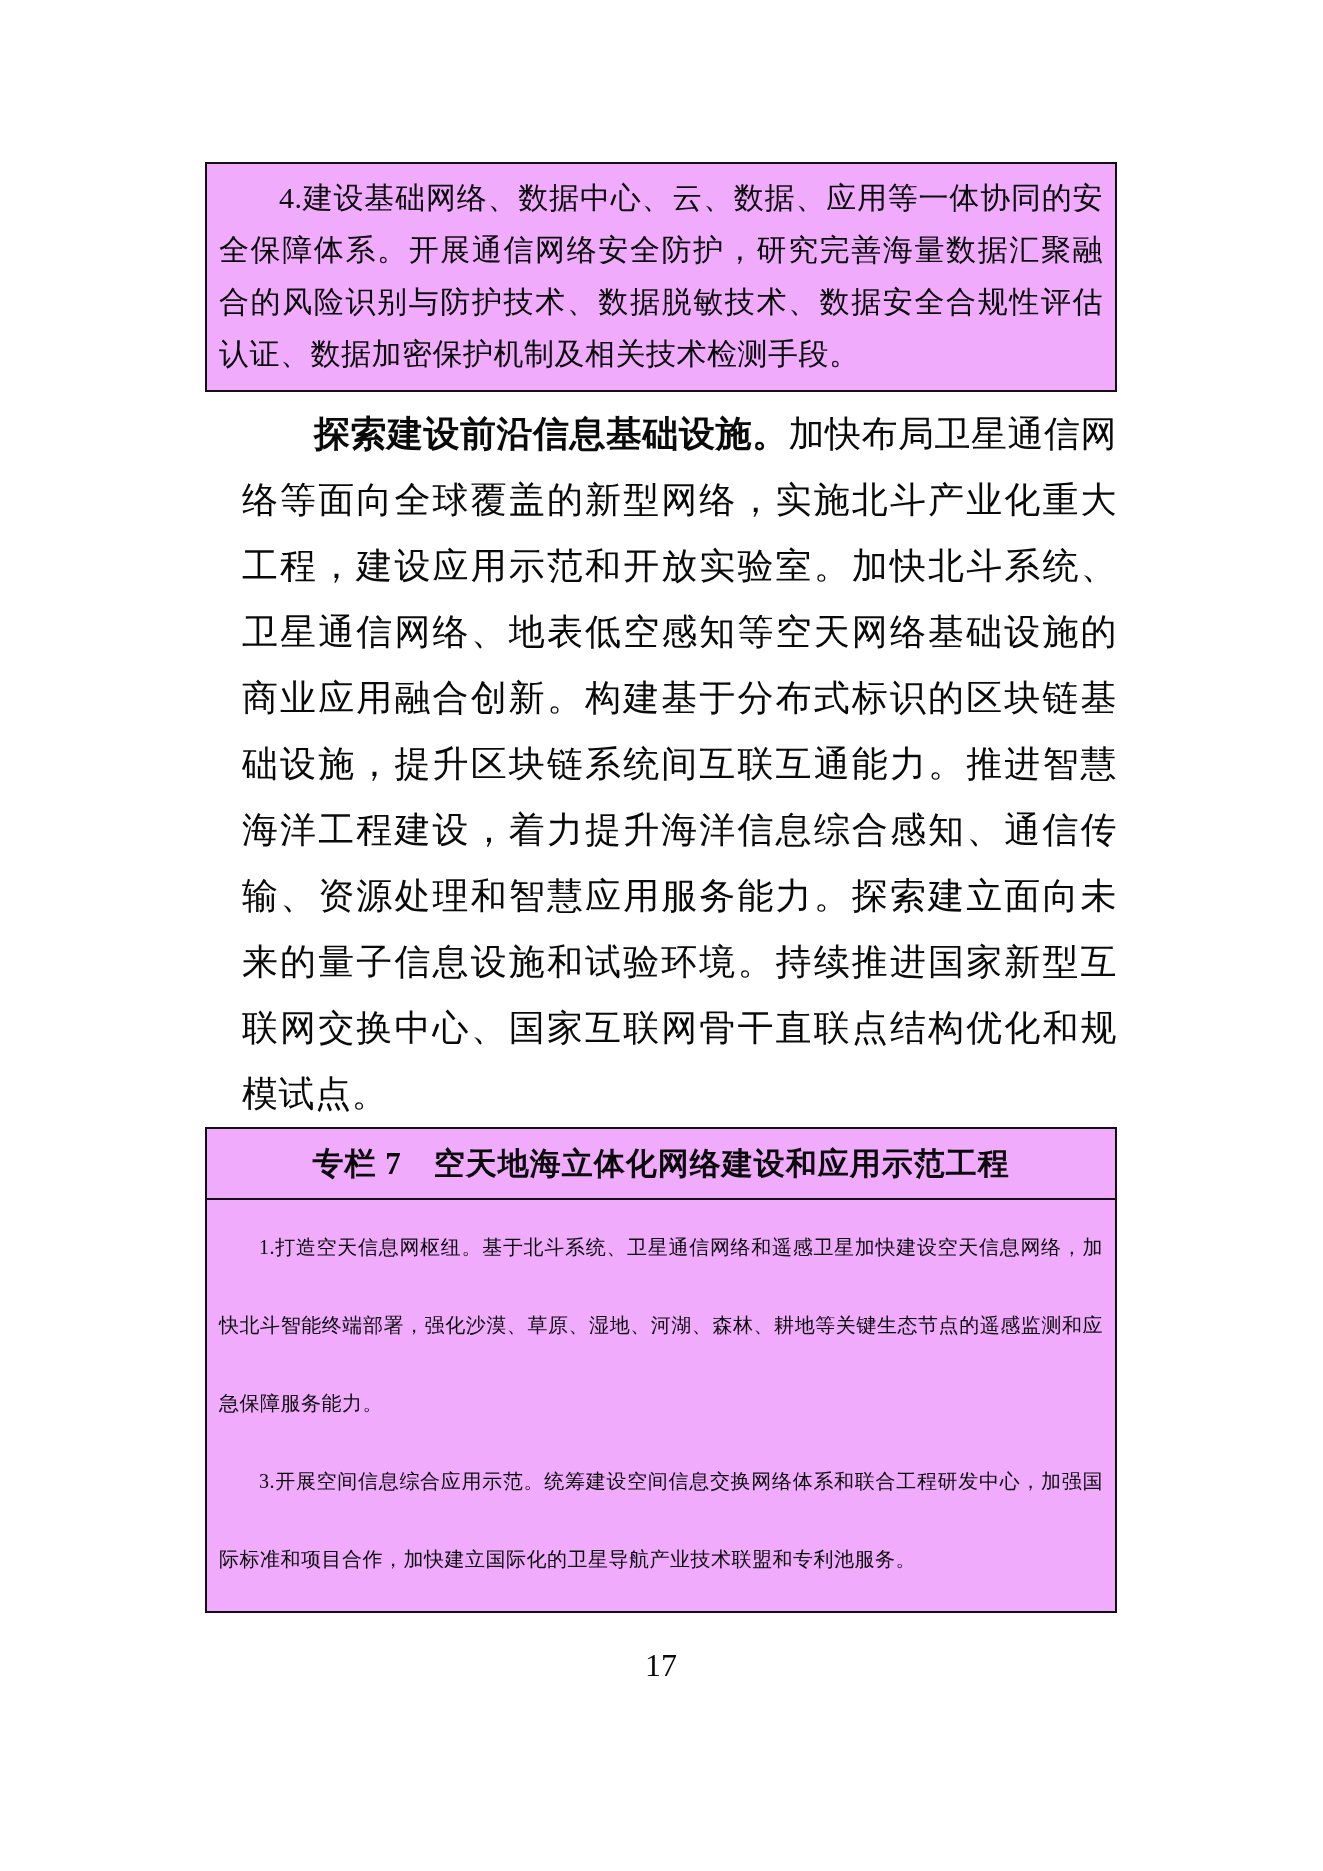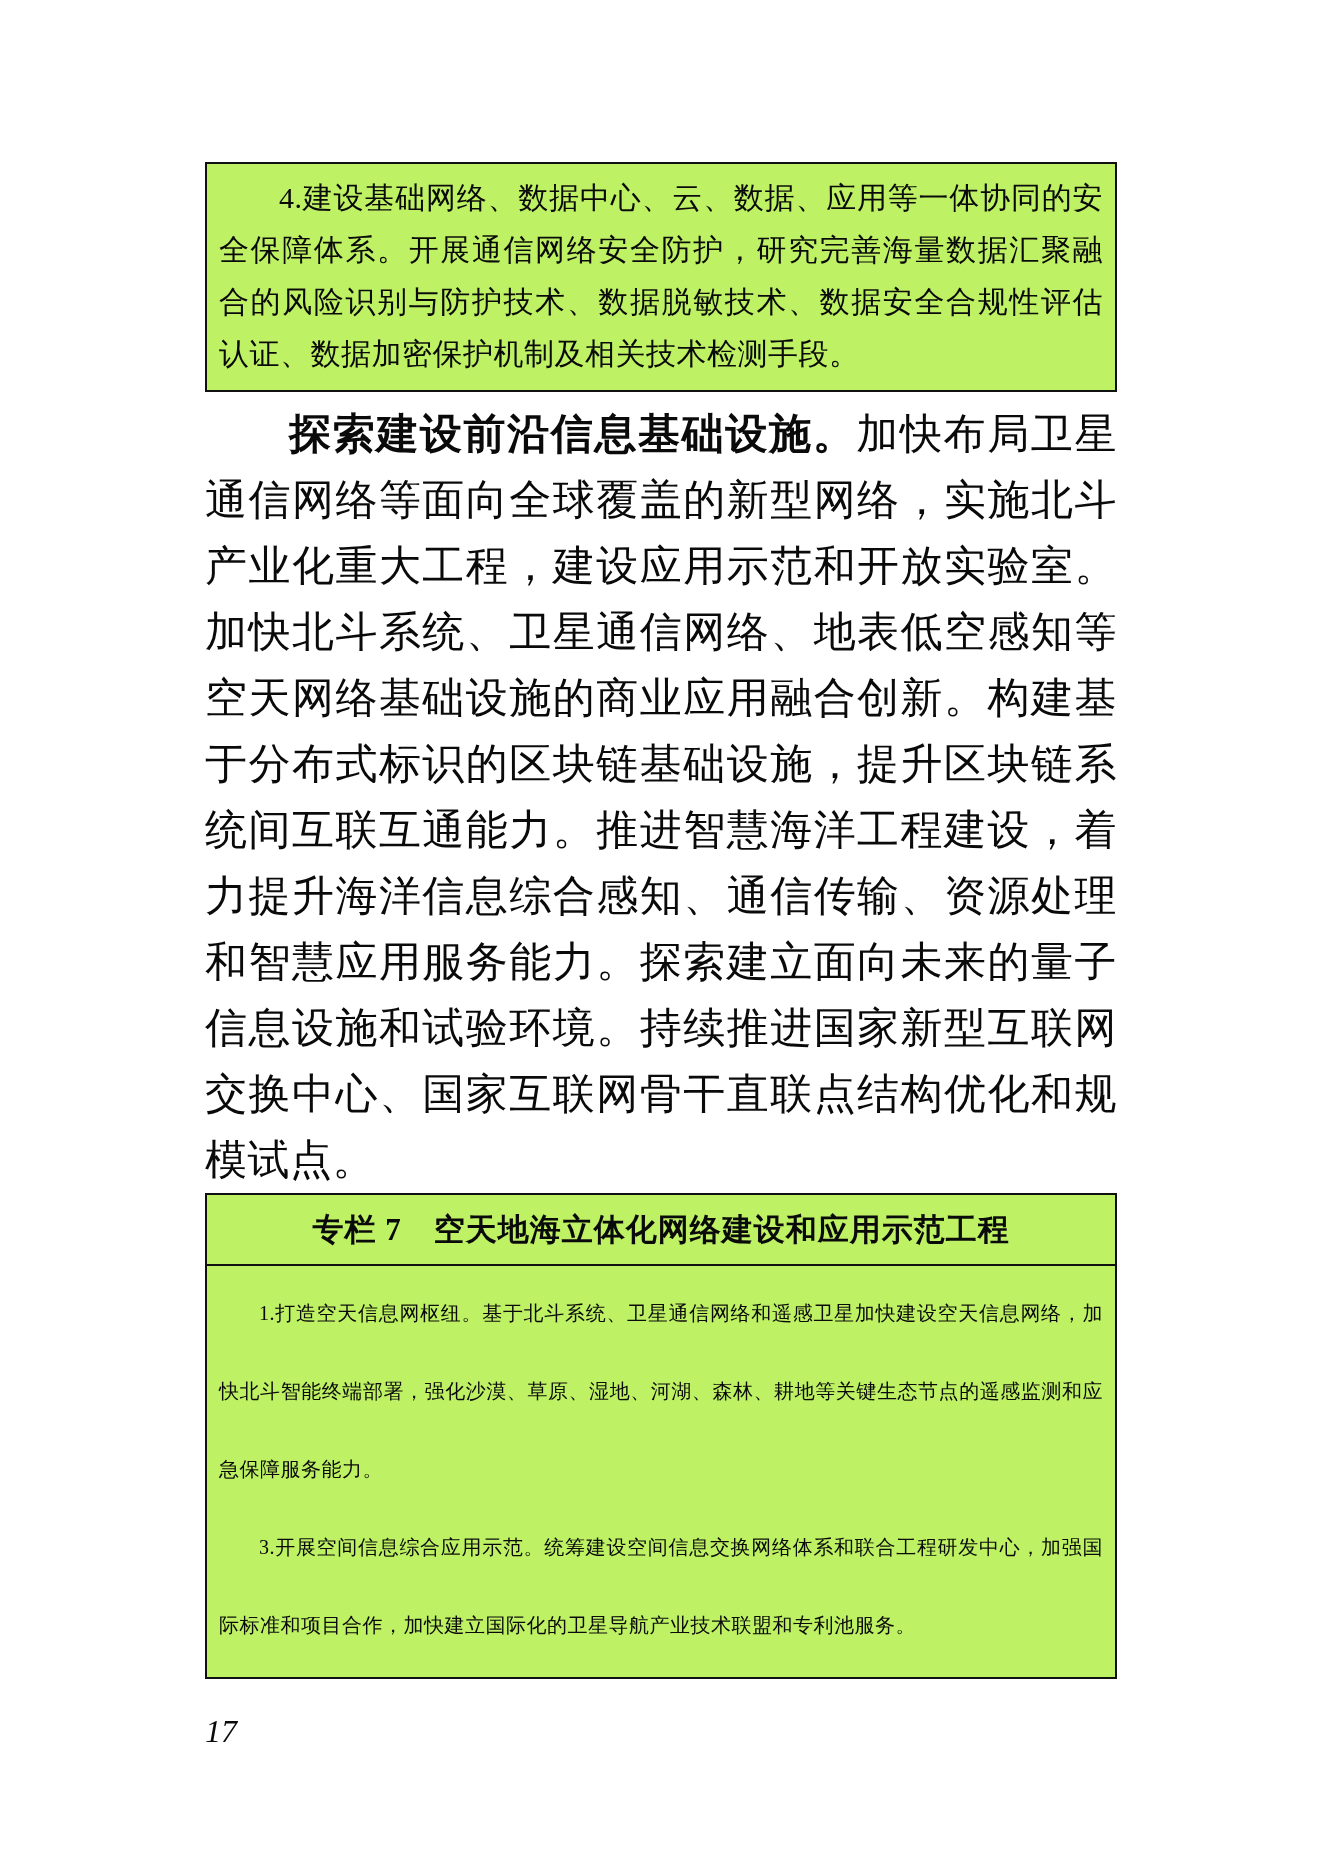--- a/index.html
+++ b/index.html
@@ -13,40 +13,41 @@
     color: #0a0a0a;
   }
   .content {
     position: absolute;
     left: 205px;
     top: 0;
     width: 912px;
   }
   .callout-box {
     border: 2px solid #111111;
-    background: #bef264;
+    background: #f0abfc;
   }
   .box1 {
     margin-top: 162px;
     padding: 8px 12px 10px 12px;
   }
   .box1 p {
     font-size: 30px;
     line-height: 52px;
     text-align: justify;
     text-indent: 2em;
     letter-spacing: 0.5px;
   }
   .body-para {
     margin-top: 9px;
-    font-size: 42px;
+    font-size: 36px;
     line-height: 66px;
     text-align: justify;
     text-indent: 2em;
     letter-spacing: 0.5px;
+    margin-left: 37px;
   }
   .body-para .lead {
     font-weight: 700;
   }
   .box2 {
     margin-top: 0px;
   }
   .box2-title {
     font-size: 31px;
     font-weight: 700;
@@ -60,23 +61,23 @@
   }
   .box2-body p {
     font-size: 20px;
     line-height: 78px;
     text-align: justify;
     text-indent: 2em;
     letter-spacing: 0.5px;
   }
   .page-number {
     margin-top: 34px;
+    text-align: center;
     font-size: 32px;
     color: #0a0a0a;
-    font-style: italic;
   }
 </style>
 </head>
 <body>
 
 <div class="page">
   <div class="content">
 
     <div class="callout-box box1">
       <p>4.建设基础网络、数据中心、云、数据、应用等一体协同的安全保障体系。开展通信网络安全防护，研究完善海量数据汇聚融合的风险识别与防护技术、数据脱敏技术、数据安全合规性评估认证、数据加密保护机制及相关技术检测手段。</p>

